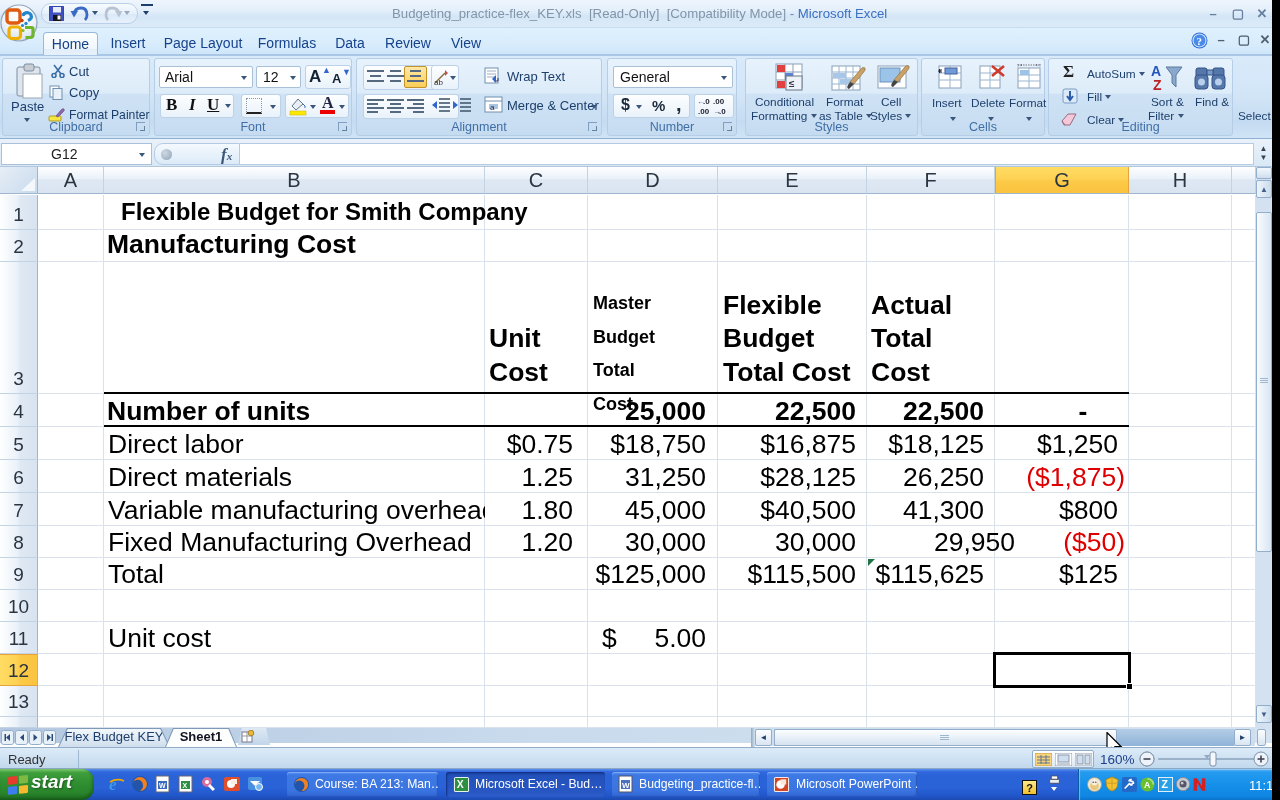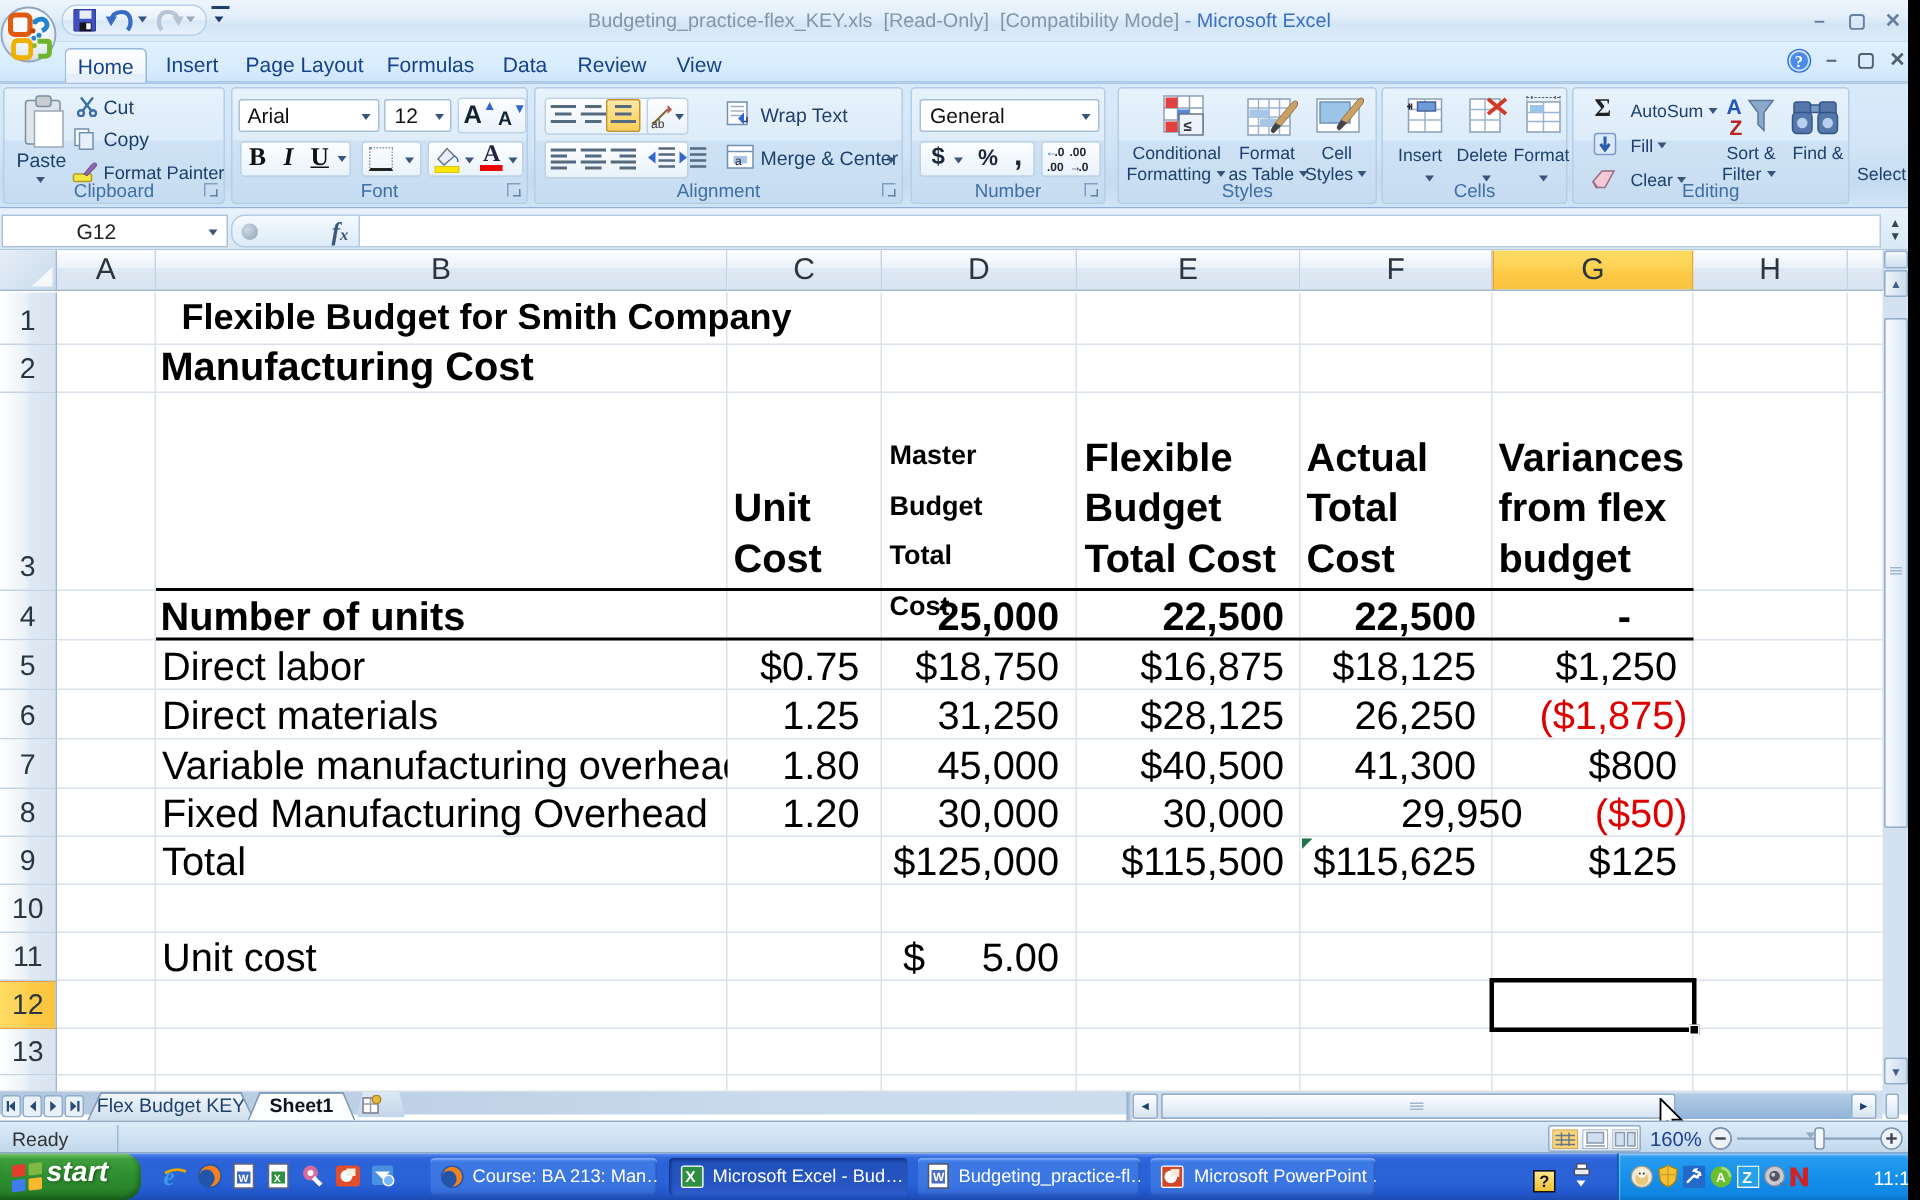--- a/index.html
+++ b/index.html
@@ -468,21 +468,20 @@
     </div>
 <div style="position:absolute;left:1256px;top:538px;width:16px;height:18px;background:linear-gradient(90deg,#eef5fb,#cadbec);border:1px solid #93aecb;border-radius:2px;text-align:center;font-size:8px;color:#44608a;line-height:17px;">▼</div>
 <div style="position:absolute;left:104px;top:225px;width:1025px;height:2px;background:#000;"></div>
 <div style="position:absolute;left:104px;top:258px;width:1025px;height:2px;background:#000;"></div>
 <div class="cell bold" style="left:121px;top:30px;font-size:24px;">Flexible Budget for Smith Company</div>
 <div class="cell bold" style="left:107px;top:62px;font-size:26.5px;">Manufacturing Cost</div>
 <div style="position:absolute;left:489px;top:95px;width:95px;height:130px;display:flex;flex-direction:column;justify-content:flex-end;font-weight:bold;font-size:26.5px;line-height:33.4px;padding-bottom:3px;">Unit<br>Cost</div>
 <div style="position:absolute;left:593px;top:95px;width:120px;height:130px;display:flex;flex-direction:column;justify-content:flex-end;font-weight:bold;font-size:18px;line-height:33.4px;padding-bottom:3px;margin-top:32px;">Master<br>Budget<br>Total<br>Cost</div>
 <div style="position:absolute;left:723px;top:95px;width:140px;height:130px;display:flex;flex-direction:column;justify-content:flex-end;font-weight:bold;font-size:26.5px;line-height:33.4px;padding-bottom:3px;">Flexible<br>Budget<br>Total Cost</div>
 <div style="position:absolute;left:871px;top:95px;width:120px;height:130px;display:flex;flex-direction:column;justify-content:flex-end;font-weight:bold;font-size:26.5px;line-height:33.4px;padding-bottom:3px;">Actual<br>Total<br>Cost</div>
-<div style="position:absolute;left:999px;top:95px;width:128px;height:130px;display:flex;flex-direction:column;justify-content:flex-end;font-weight:bold;font-size:26.5px;line-height:33.4px;padding-bottom:3px;">Variances<br>from flex<br>budget</div>
 <div class="cell " style="left:107px;width:377px;top:229px;"><b>Number of units</b></div>
 <div class="cell num" style="left:590px;width:116px;top:229px;"><b>25,000</b></div>
 <div class="cell num" style="left:740px;width:116px;top:229px;"><b>22,500</b></div>
 <div class="cell num" style="left:868px;width:116px;top:229px;"><b>22,500</b></div>
 <div class="cell num" style="left:1063px;width:40px;top:229px;text-align:center;"><b>-</b></div>
 <div class="cell " style="left:108px;width:377px;top:262px;overflow:hidden;">Direct labor</div>
 <div class="cell num" style="left:485px;width:88px;top:262px;">$0.75</div>
 <div class="cell num" style="left:590px;width:116px;top:262px;">$18,750</div>
 <div class="cell num" style="left:740px;width:116px;top:262px;">$16,875</div>
 <div class="cell num" style="left:868px;width:116px;top:262px;">$18,125</div>

